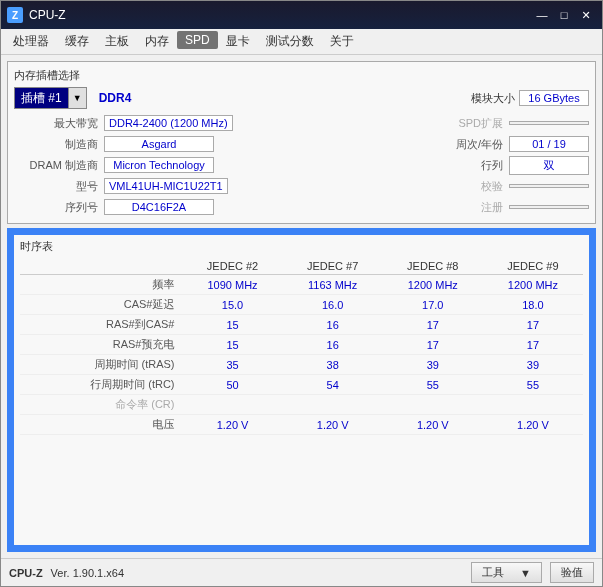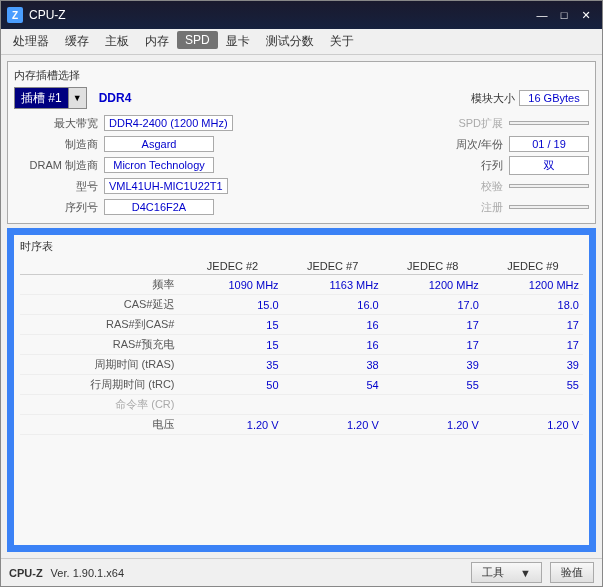--- a/index.html
+++ b/index.html
@@ -176,21 +176,21 @@
       font-size: 11px;
     }
     .timing-table th {
       text-align: center;
       color: #333;
       font-weight: normal;
       border-bottom: 1px solid #ccc;
       padding: 2px 4px;
     }
     .timing-table td {
-      text-align: right;
+      text-align: center;
       padding: 2px 4px;
       border-bottom: 1px solid #eee;
     }
     .timing-table td.row-label {
       text-align: right;
       color: #555;
       padding-right: 8px;
     }
     .timing-table td.row-label.disabled {
       color: #aaa;

